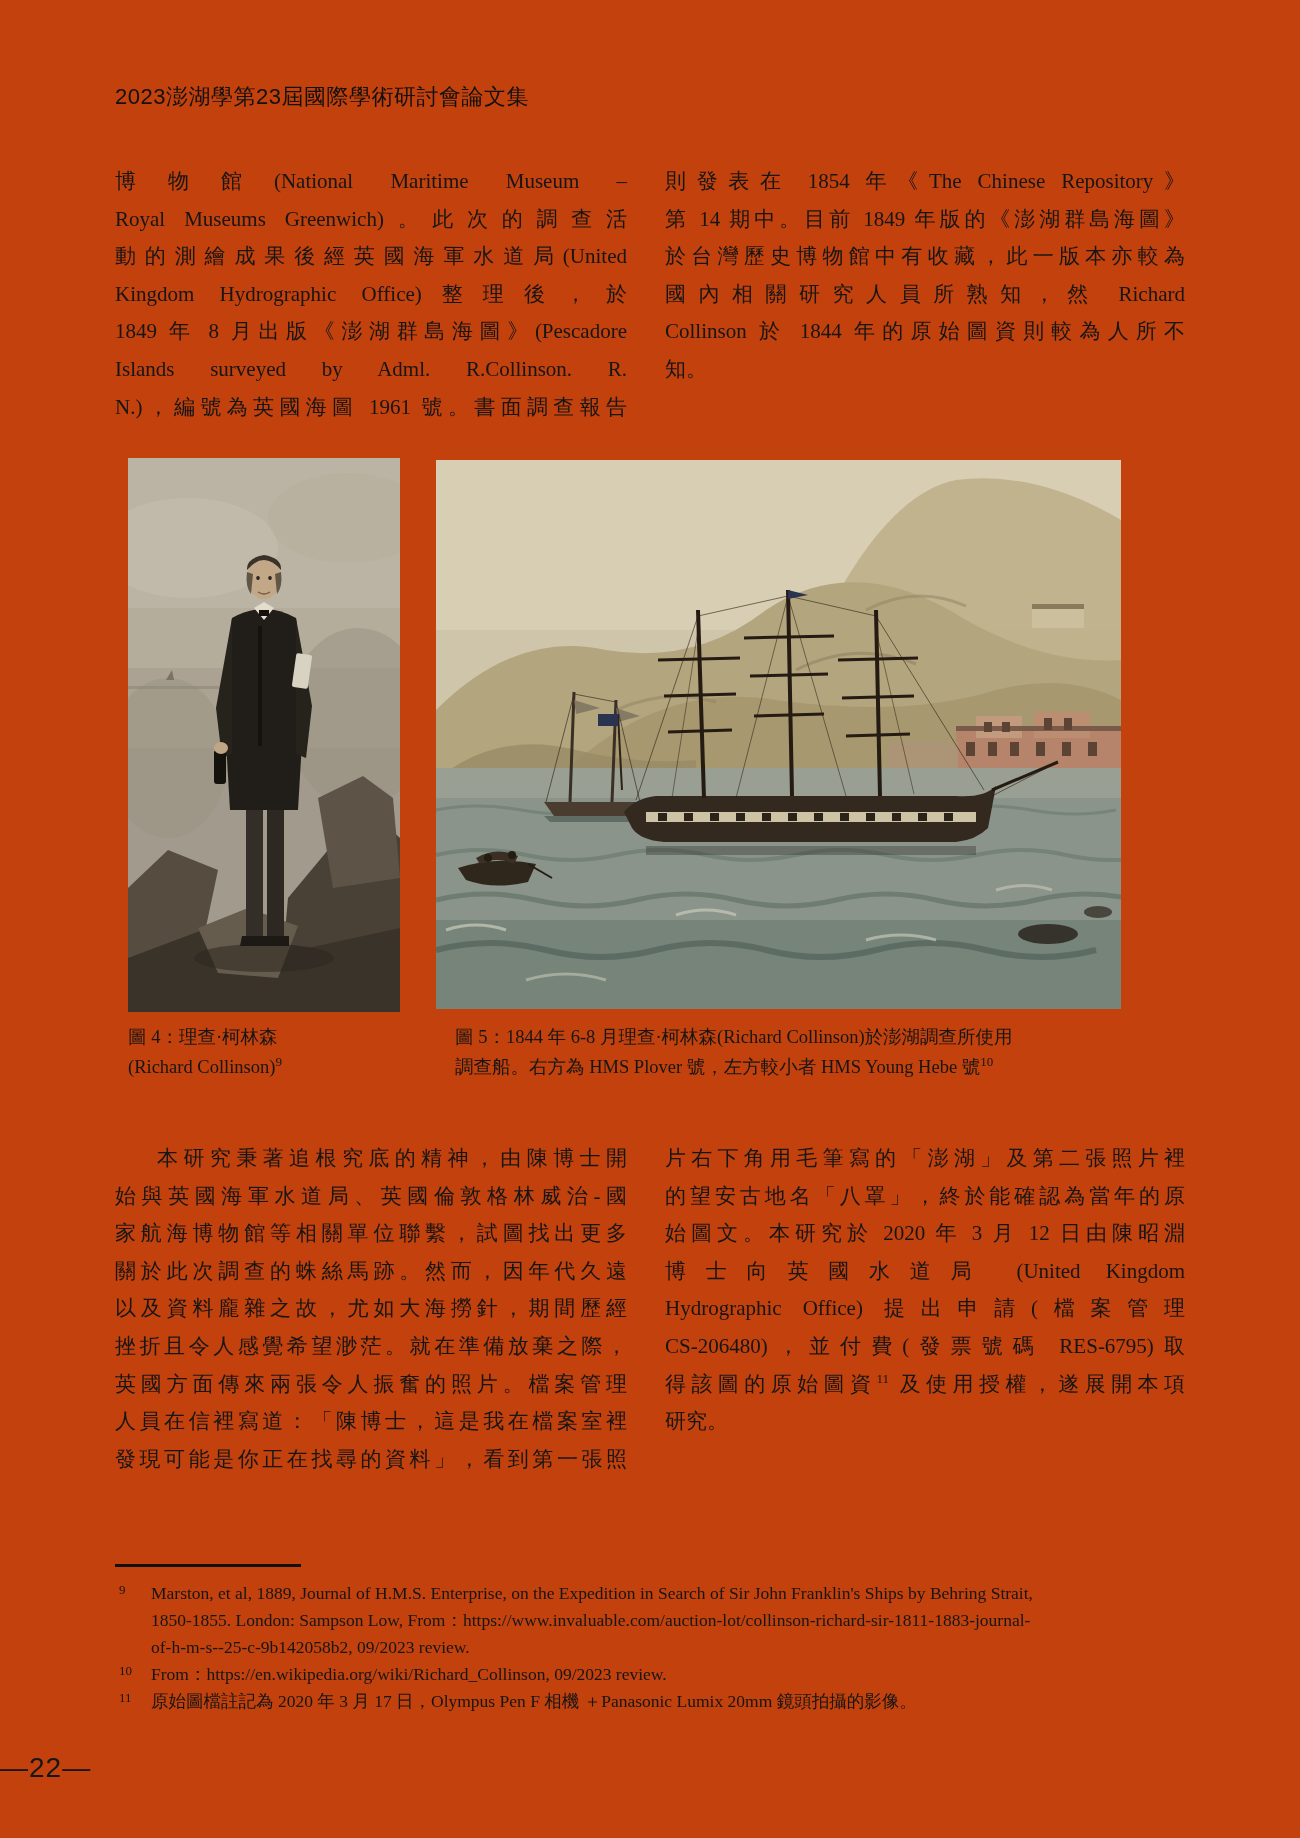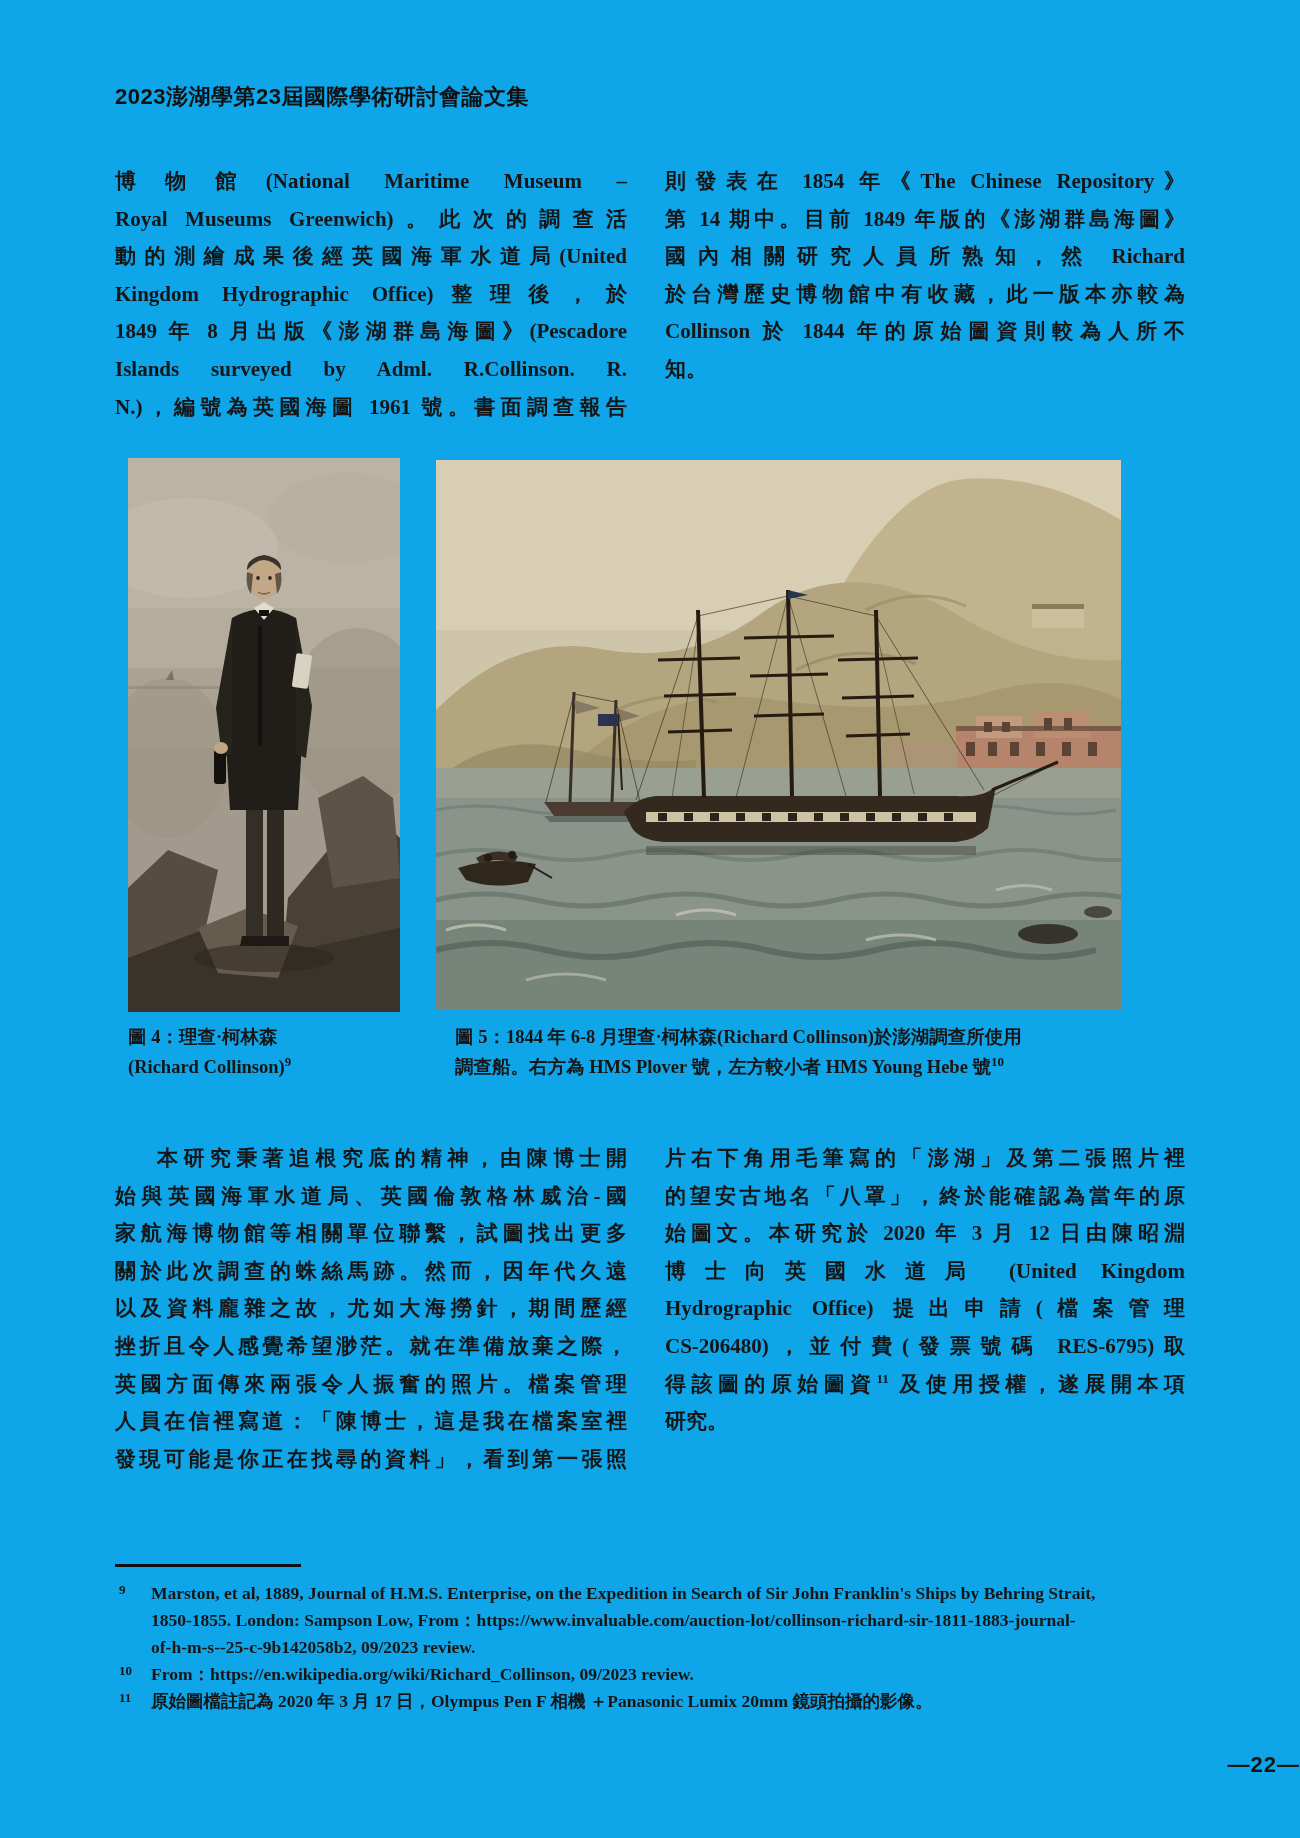--- a/index.html
+++ b/index.html
@@ -1,23 +1,22 @@
 <!DOCTYPE html>
 <html><head>
 <meta charset="utf-8">
 <style>
   html,body{margin:0;padding:0;background:#ffffff;}
   .page{
     position:relative;
     width:1300px;height:1838px;
-    background:#0ea5e9;
+    background:#c2410c;
     color:#161616;
     overflow:hidden;
     font-family:"Liberation Serif","DejaVu Serif",serif;
-    font-weight:bold;
   }
   .header-title{
     position:absolute;left:115px;top:82px;
     font-family:"Liberation Sans","DejaVu Sans",sans-serif;
     font-size:22px;letter-spacing:0.5px;color:#111;
   }
   .col{position:absolute;}
   .bodyline{
     font-size:21px;line-height:37.6px;height:37.6px;
     white-space:normal;overflow:visible;
@@ -46,21 +45,21 @@
   .footnotes{
     position:absolute;left:115px;top:1580px;width:1080px;
     font-size:17.5px;line-height:27px;
   }
   .fn-line{position:relative;padding-left:36px;white-space:nowrap;}
   .fn-marker{
     position:absolute;left:4px;top:-4px;font-size:13px;
   }
   .page-number{
     position:absolute;left:0;right:0;top:1752px;
-    text-align:right;font-size:22px;letter-spacing:1px;
+    text-align:left;font-size:28px;letter-spacing:1px;
     font-family:"Liberation Sans","DejaVu Sans",sans-serif;
   }
   svg{display:block;}
 </style>
 </head>
 <body>
 
 <div class="page">
 
   <div class="header-title">2023澎湖學第23屆國際學術研討會論文集</div>
@@ -71,22 +70,22 @@
     <div class="bodyline j">動的測繪成果後經英國海軍水道局(United</div>
     <div class="bodyline j">Kingdom Hydrographic Office)整理後，於</div>
     <div class="bodyline j">1849 年 8 月出版《澎湖群島海圖》(Pescadore</div>
     <div class="bodyline j">Islands surveyed by Adml. R.Collinson. R.</div>
     <div class="bodyline j">N.)，編號為英國海圖 1961 號。書面調查報告</div>
   </div>
 
   <div class="col top-right">
     <div class="bodyline j">則發表在 1854 年《The Chinese Repository》</div>
     <div class="bodyline j">第 14 期中。目前 1849 年版的《澎湖群島海圖》</div>
+    <div class="bodyline j">於台灣歷史博物館中有收藏，此一版本亦較為</div>
     <div class="bodyline j">國內相關研究人員所熟知，然 Richard</div>
-    <div class="bodyline j">於台灣歷史博物館中有收藏，此一版本亦較為</div>
     <div class="bodyline j">Collinson 於 1844 年的原始圖資則較為人所不</div>
     <div class="bodyline pl">知。</div>
   </div>
 
   <figure class="fig4">
     <svg width="272" height="554" viewBox="0 0 272 554">
       <rect x="0" y="0" width="272" height="554" fill="#a29a8d"></rect>
       <rect x="0" y="0" width="272" height="210" fill="#c0b8a8" opacity="0.85"></rect>
       <rect x="0" y="150" width="272" height="140" fill="#b0a898" opacity="0.6"></rect>
       <ellipse cx="60" cy="90" rx="90" ry="50" fill="#cfc7b6" opacity="0.35"></ellipse>

